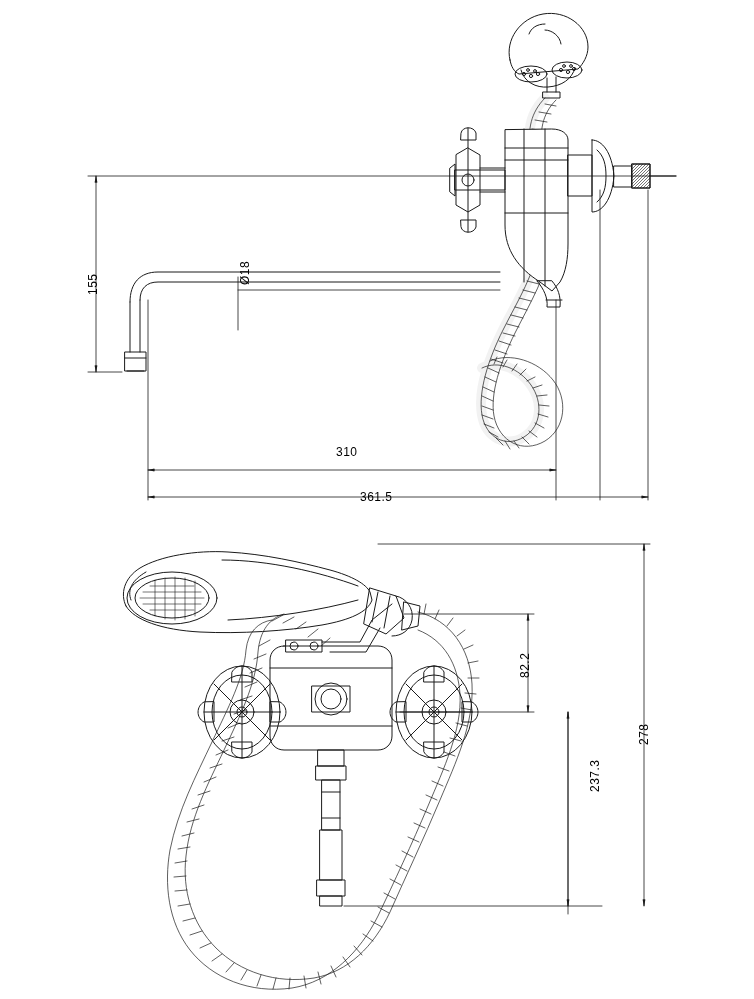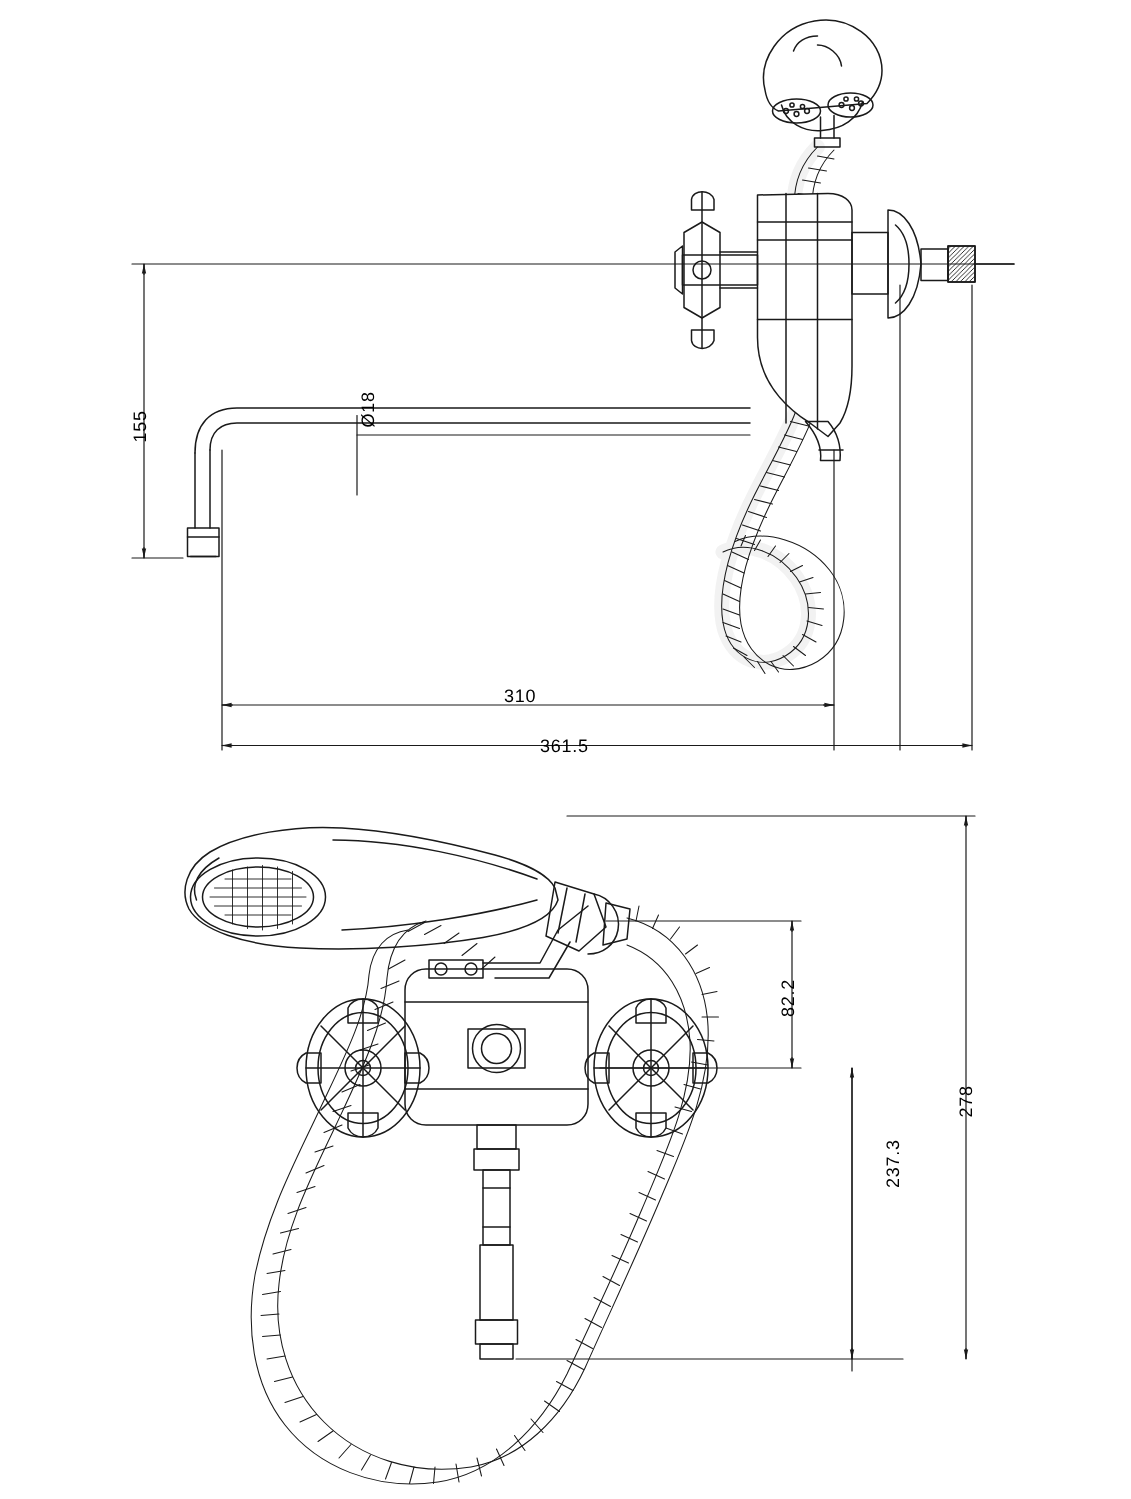--- a/index.html
+++ b/index.html
@@ -342,17 +342,17 @@
       <path d="M568,712 L568,914"></path>
       <path d="M568,712 L568,906" marker-start="url(#arrowR)" marker-end="url(#arrowL)"></path>
       <path d="M378,544 L650,544"></path>
       <path d="M644,544 L644,906" marker-start="url(#arrowR)" marker-end="url(#arrowL)"></path>
     </g>
   </g>
 </svg>
 
 <div class="dim-label vert" style="left:86px; top:295px;">155</div>
 <div class="dim-label vert" style="left:238px; top:285px;">Ø18</div>
-<div class="dim-label" style="left:336px; top:457px;">310</div>
+<div class="dim-label" style="left:336px; top:445px;">310</div>
 <div class="dim-label" style="left:360px; top:490px;text-align:center;">361.5</div>
 <div class="dim-label vert" style="left:518px; top:678px;">82.2</div>
 <div class="dim-label vert" style="left:588px; top:792px;">237.3</div>
 <div class="dim-label vert" style="left:637px; top:745px;">278</div>
 
 </body></html>

